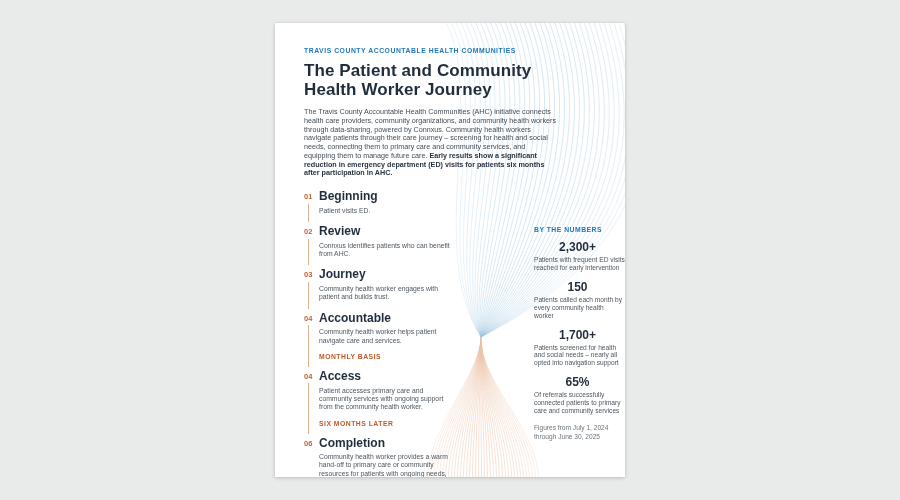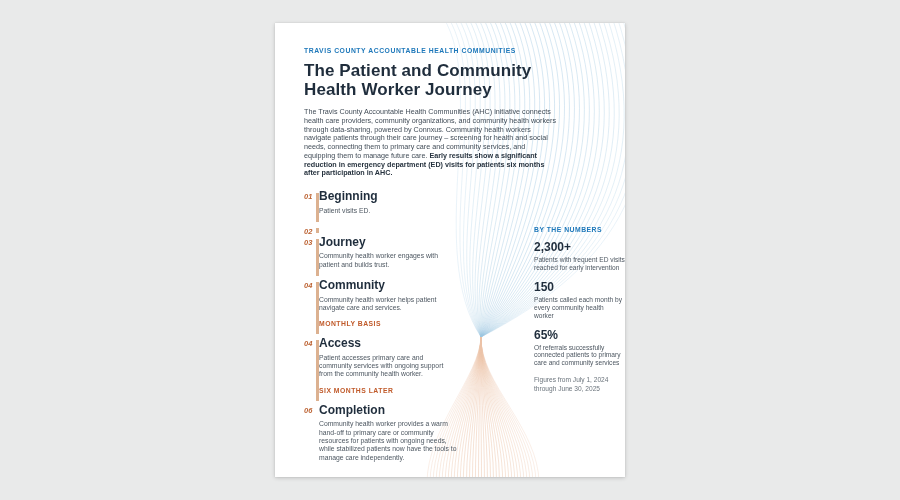--- a/index.html
+++ b/index.html
@@ -29,32 +29,32 @@
     color:var(--navy,#1f2d3c);white-space:pre-line;letter-spacing:.1px;
   }
   p.intro{
     margin:9px 0 0 0;width:254px;font-size:7.2px;line-height:1.22;
     color:#414c57;
   }
   p.intro strong{color:#27333f;}
 
   ol.steps{list-style:none;margin:12px 0 0 0;padding:0;}
   ol.steps li{display:flex;align-items:stretch;}
-  .marker{width:15px;display:flex;flex-shrink:0;font-style:italic;}
+  .marker{width:15px;display:flex;flex-direction:column;flex-shrink:0;}
   .num{font-size:7.5px;font-weight:bold;color:var(--orange,#bd6434);line-height:1;padding-top:3px;}
   .vline{flex:1 1 auto;width:1px;background:#dcb190;margin:3px 0 3px 4px;}
   ol.steps li:last-child .vline{display:none;}
   .step-body{padding-bottom:10px;}
   .step-title{margin:0;font-size:12px;line-height:1.1;font-weight:bold;color:var(--navy,#1f2d3c);}
   .step-desc{margin:3.5px 0 0 0;font-size:6.8px;line-height:1.22;color:#4d5761;max-width:138px;}
   .phase-label{margin-top:8px;font-size:6.8px;font-weight:bold;letter-spacing:.5px;color:var(--orange-bright,#c05a2a);}
 
   .stats{position:absolute;left:259px;top:203px;width:91px;}
   .stats-heading{font-size:6.8px;font-weight:bold;letter-spacing:.5px;color:var(--blue,#1e78ba);margin-bottom:8px;}
-  .stat-value{font-size:12px;font-weight:bold;color:var(--navy,#1f2d3c);line-height:1;margin:0 4px 3px 0;}
+  .stat-value{font-size:12px;font-weight:bold;color:var(--navy,#1f2d3c);line-height:1;margin:0 4px 3px 0;text-align:center;}
   .stat-desc{font-size:6.6px;line-height:1.2;color:#4d5761;margin:0 0 9px 0;}
   .footnote{margin:8px 0 0 0;font-size:6.6px;line-height:1.3;color:#6b747c;}
 </style>
 </head>
 <body>
 
 <div class="stage">
   <div class="page">
 
     <svg class="deco" id="deco" viewBox="0 0 350 454">
@@ -152,38 +152,42 @@
             <div class="step-body">
               <h2 class="step-title">Beginning</h2>
               <p class="step-desc">Patient visits ED.</p>
             </div>
           </li>
           <li>
             <div class="marker">
               <span class="num">02</span>
               <span class="vline"></span>
             </div>
+            <div class="step-body">
+              <h2 class="step-title">Review</h2>
+              <p class="step-desc">Connxus identifies patients who can benefit from AHC.</p>
+            </div>
           </li>
           <li>
             <div class="marker">
               <span class="num">03</span>
               <span class="vline"></span>
             </div>
             <div class="step-body">
               <h2 class="step-title">Journey</h2>
               <p class="step-desc">Community health worker engages with patient and builds trust.</p>
             </div>
           </li>
           <li>
             <div class="marker">
               <span class="num">04</span>
               <span class="vline"></span>
             </div>
             <div class="step-body">
-              <h2 class="step-title">Community</h2>
+              <h2 class="step-title">Accountable</h2>
               <p class="step-desc">Community health worker helps patient navigate care and services.</p>
               <div class="phase-label">MONTHLY BASIS</div>
             </div>
           </li>
           <li>
             <div class="marker">
               <span class="num">04</span>
               <span class="vline"></span>
             </div>
             <div class="step-body">
@@ -208,20 +212,24 @@
       <aside class="stats">
         <div class="stats-heading">BY THE NUMBERS</div>
 
         <div>
           <div class="stat-value">2,300+</div>
           <p class="stat-desc">Patients with frequent ED visits reached for early intervention</p>
         </div>
         <div>
           <div class="stat-value">150</div>
           <p class="stat-desc">Patients called each month by every community health worker</p>
+        </div>
+        <div>
+          <div class="stat-value">1,700+</div>
+          <p class="stat-desc">Patients screened for health and social needs – nearly all opted into navigation support</p>
         </div>
         <div>
           <div class="stat-value">65%</div>
           <p class="stat-desc">Of referrals successfully connected patients to primary care and community services</p>
         </div>
 
         <p class="footnote">Figures from July 1, 2024 through June 30, 2025</p>
       </aside>
     </div>
   </div>

